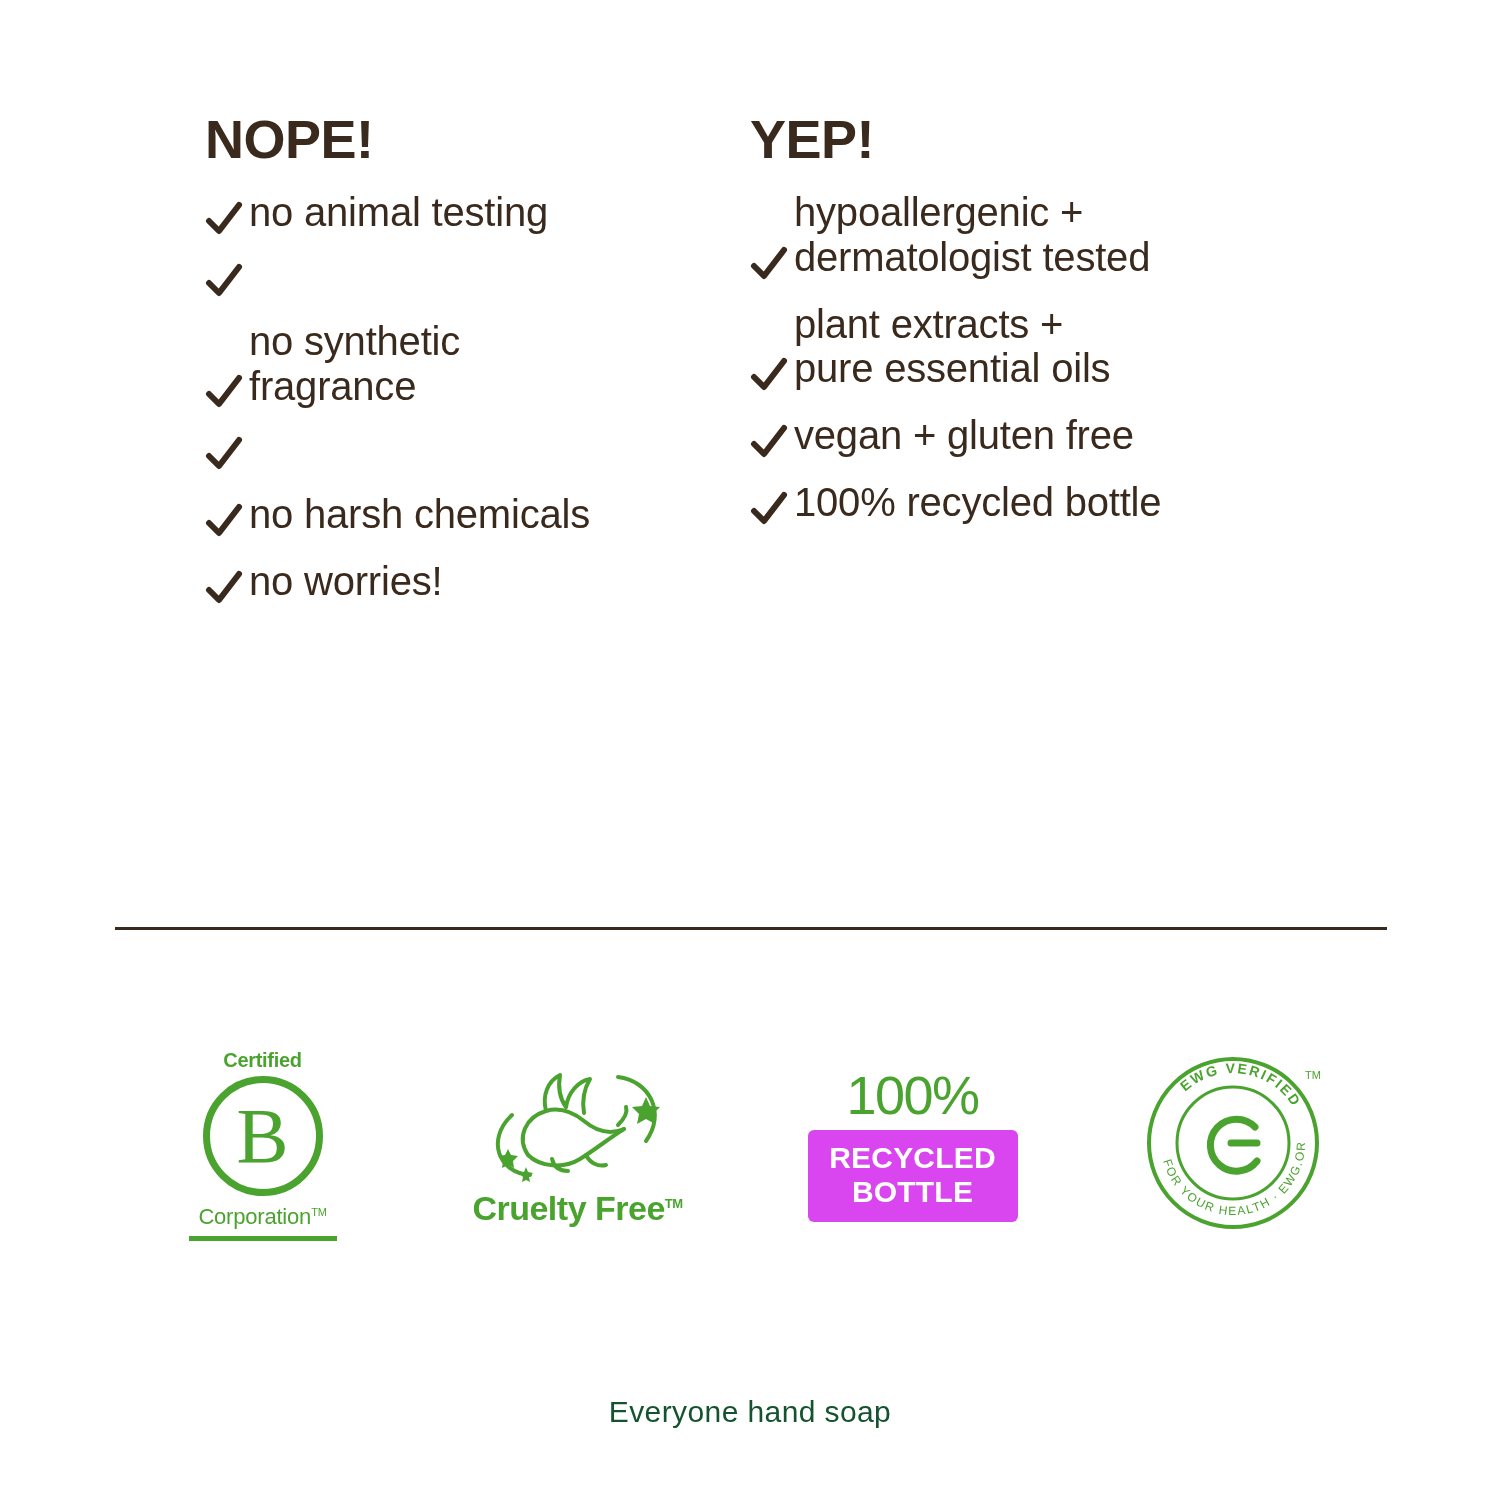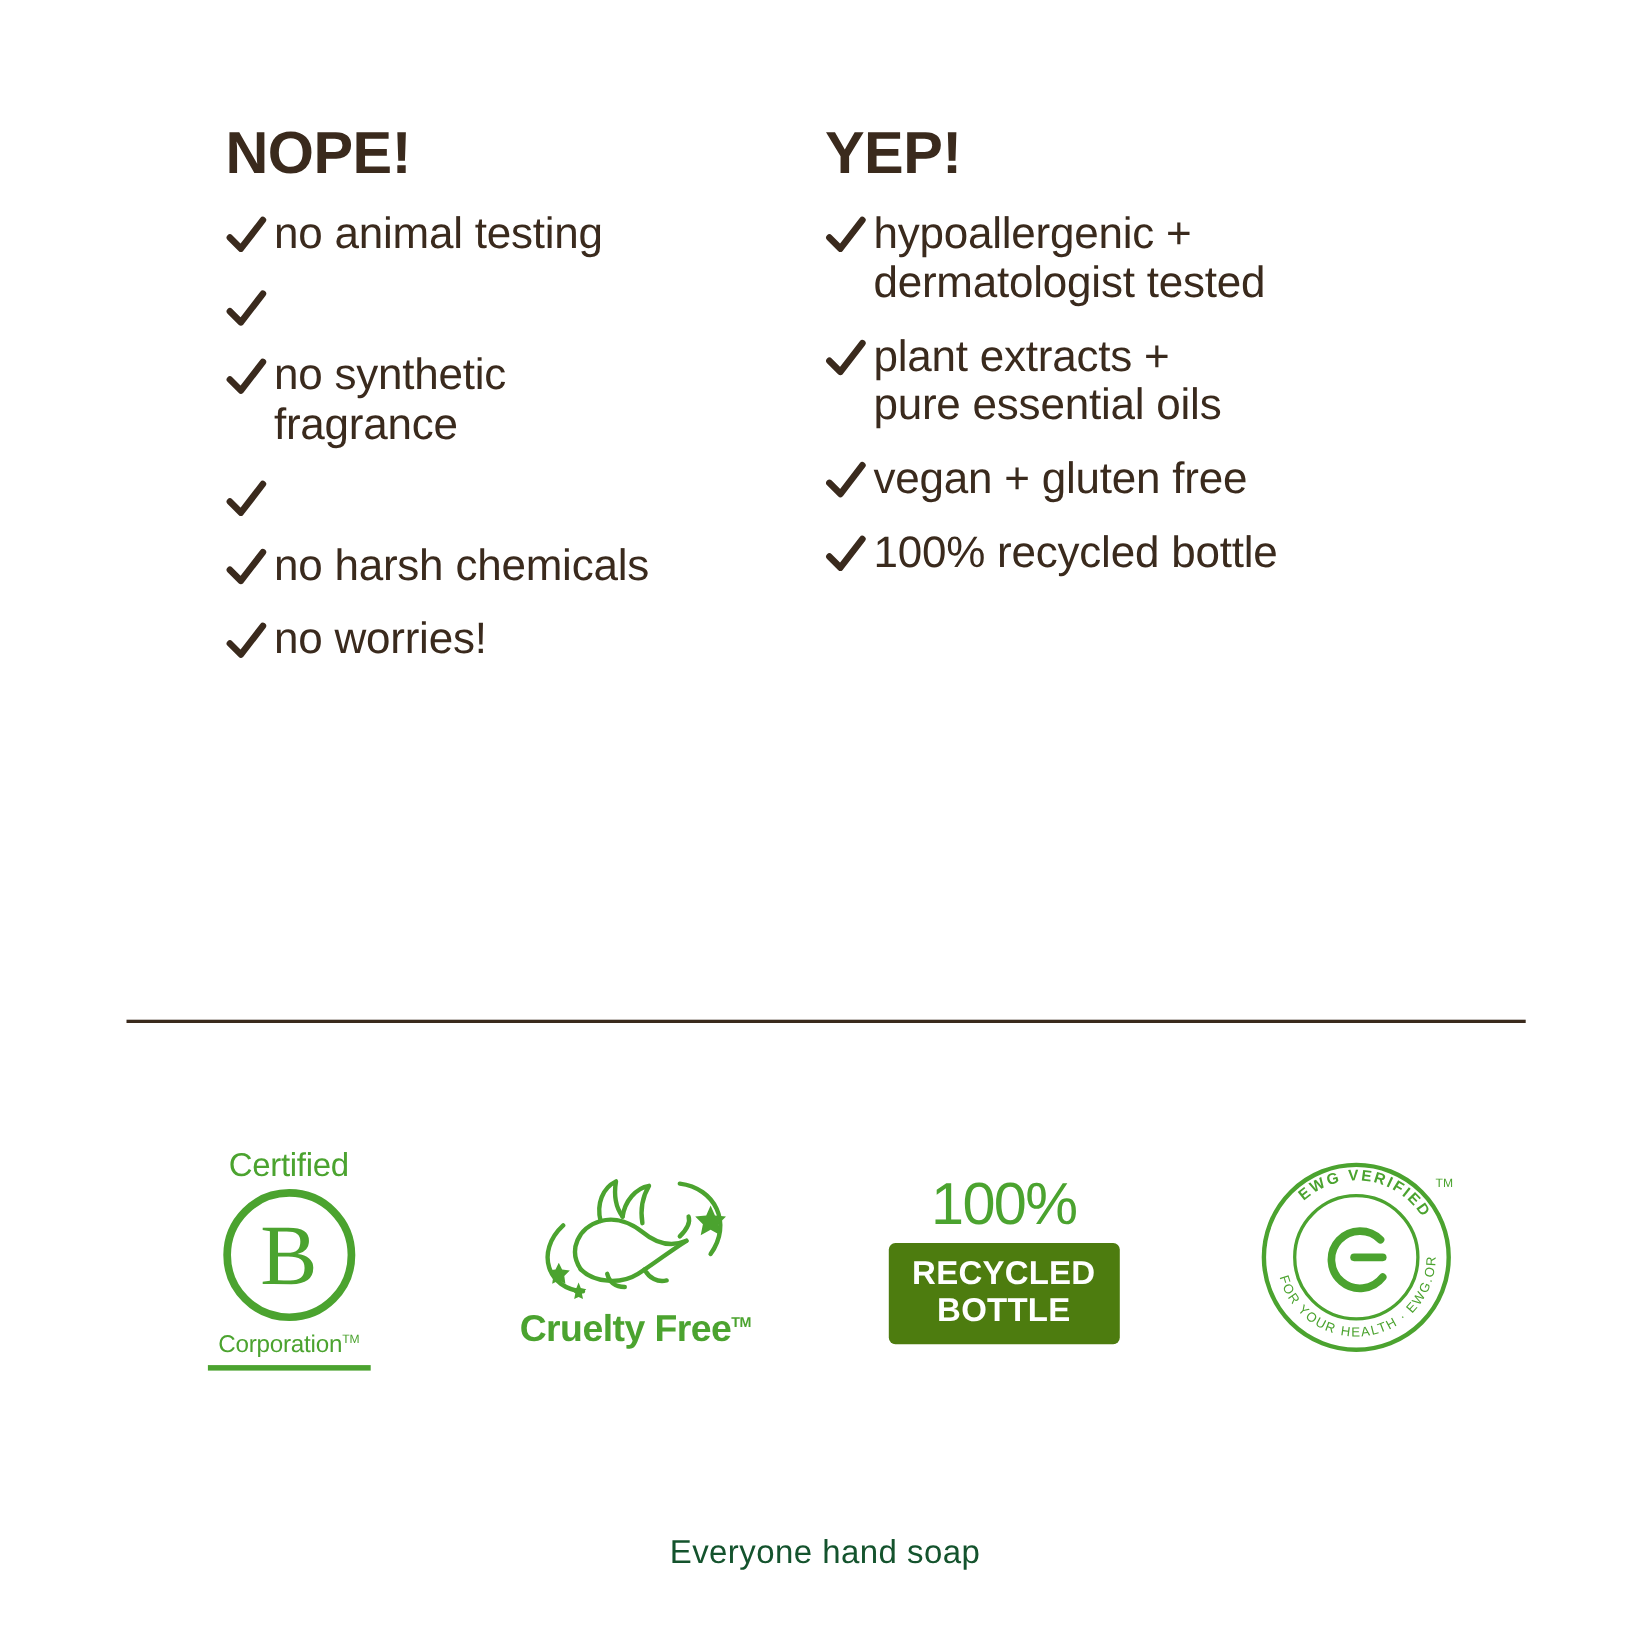--- a/index.html
+++ b/index.html
@@ -42,21 +42,21 @@
     line-height: 1;
   }
 
   ul.claims {
     list-style: none;
     margin: 0;
     padding: 0;
   }
   ul.claims li {
     display: flex;
-    align-items: flex-start;
+    align-items: flex-end;
     margin-bottom: 22px;
   }
   .check {
     flex: 0 0 auto;
     width: 38px;
     height: 40px;
     margin-right: 6px;
     position: relative;
     top: 4px;
   }
@@ -92,22 +92,22 @@
     justify-content: space-around;
   }
   .badge { text-align: center; }
 
   
   .bcorp {
     color: #4ba32f;
     width: 170px;
   }
   .bcorp .bc-top {
-    font-size: 30px;
-    font-weight: normal;
+    font-size: 20px;
+    font-weight: bold;
     letter-spacing: -0.3px;
     line-height: 1;
     margin-bottom: 6px;
   }
   .bcorp .bc-circle {
     width: 120px;
     height: 120px;
     border: 7px solid #4ba32f;
     border-radius: 50%;
     margin: 0 auto;
@@ -147,21 +147,21 @@
   .recycled { width: 210px; }
   .recycled .pct {
     color: #4ba32f;
     font-size: 54px;
     font-weight: normal;
     letter-spacing: -1.5px;
     line-height: 1;
     margin-bottom: 8px;
   }
   .recycled .box {
-    background: #4d7c0f;
+    background: #d946ef;
     color: #ffffff;
     border-radius: 6px;
     padding: 11px 6px 13px 6px;
     font-size: 30px;
     font-weight: bold;
     line-height: 1.12;
     letter-spacing: 0.2px;
   }
 
   

